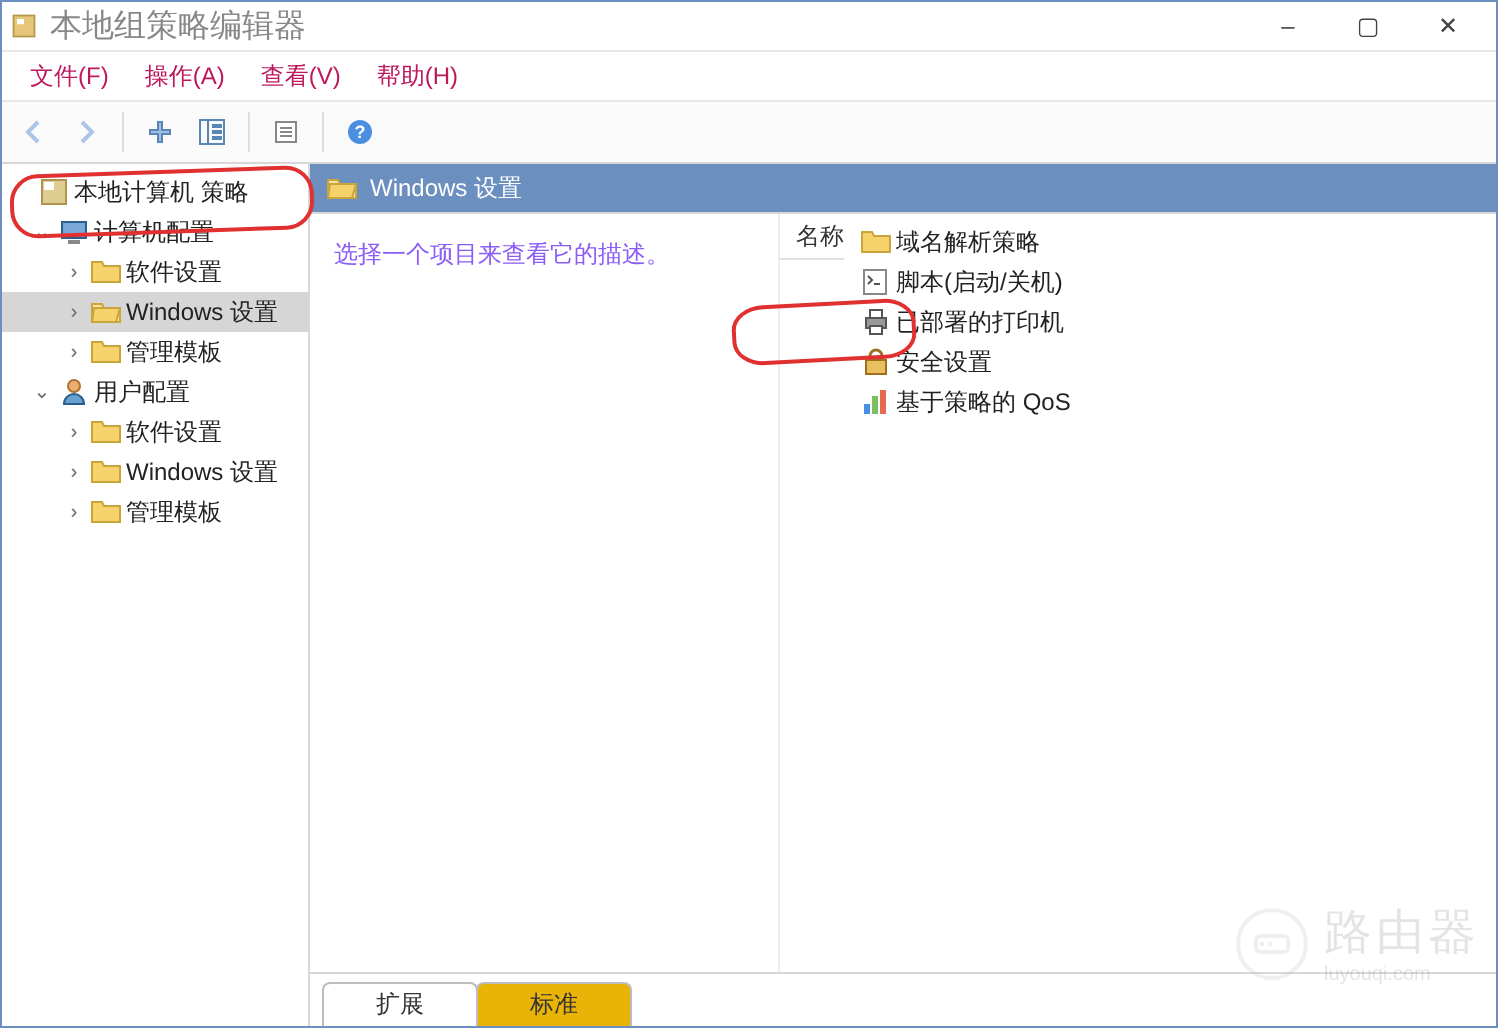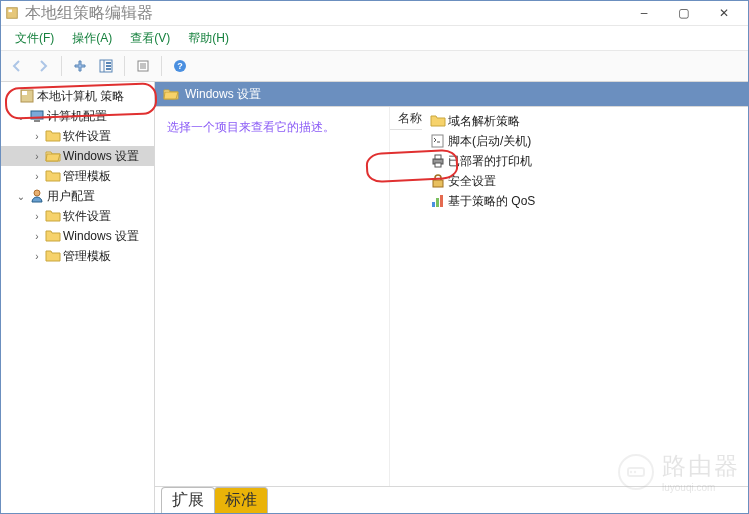--- a/index.html
+++ b/index.html
@@ -3,21 +3,21 @@
 <meta charset="utf-8">
 <style>
   html,body{margin:0;padding:0;font-family:"Microsoft YaHei","Segoe UI",sans-serif;font-size:12px;color:#222;background:#fff}
   .window{width:749px;height:514px;border:1px solid #6b8fbf;box-sizing:border-box;display:flex;flex-direction:column;position:relative;overflow:hidden}
   .titlebar{height:24px;display:flex;align-items:center;padding:0 4px;background:#fff;border-bottom:1px solid #e8e8e8}
   .titlebar .app-icon{width:14px;height:14px;margin-right:6px}
   .titlebar .title{color:#888;font-size:16px;flex:1}
   .win-btns{display:flex;gap:0}
   .win-btn{width:40px;height:22px;display:flex;align-items:center;justify-content:center;color:#444}
   .menubar{height:24px;display:flex;align-items:center;padding:0 6px;gap:2px;border-bottom:1px solid #e8e8e8}
-  .menu-item{padding:2px 8px;color:#15803d}
+  .menu-item{padding:2px 8px;color:#be185d}
   .toolbar{height:30px;display:flex;align-items:center;gap:2px;padding:0 4px;border-bottom:1px solid #d8d8d8;background:#fafafa}
   .tool-btn{width:22px;height:22px;display:flex;align-items:center;justify-content:center;border:1px solid transparent;border-radius:3px}
   .tool-btn.disabled{opacity:.4}
   .tool-sep{width:1px;height:20px;background:#ddd;margin:0 4px}
   .body{display:flex;flex:1;min-height:0}
   .tree-pane{width:153px;border-right:1px solid #d8d8d8;overflow:auto;padding-top:4px;position:relative}
   .main-pane{flex:1;display:flex;flex-direction:column;min-width:0;min-height:0}
   .content-header{height:24px;background:#6b8fbf;color:#fff;display:flex;align-items:center;padding-left:8px;gap:6px;font-size:12px}
   .content-header .hicon{width:16px;height:16px}
   .content-body{flex:1;display:flex;border-top:1px solid #d8d8d8;min-height:0}
@@ -28,21 +28,21 @@
   .list-item{display:flex;gap:2px;height:20px;padding:0 4px}
   .list-item .licon{width:16px;height:16px;flex-shrink:0}
   .tree-row{display:flex;align-items:center;height:20px;gap:2px;padding-right:4px;white-space:nowrap}
   .tree-row .twisty{width:12px;text-align:center;color:#666;font-size:10px}
   .tree-row .ticon{width:16px;height:16px;flex-shrink:0}
   .tree-row.selected{background:#d6d6d6}
   .indent-0{padding-left:4px}
   .indent-1{padding-left:14px}
   .indent-2{padding-left:30px}
   .tabs{height:24px;display:flex;align-items:flex-end;border-top:1px solid #d8d8d8;padding:2px 6px 0 6px;gap:0}
-  .tab{border:1px solid #bdbdbd;border-bottom:none;background:#fff;padding:2px 10px;margin-right:-1px;border-top-left-radius:4px;border-top-right-radius:4px;font-size:16px;color:#333}
+  .tab{border:1px solid #bdbdbd;border-bottom:none;background:#fff;padding:2px 26px;margin-right:-1px;border-top-left-radius:4px;border-top-right-radius:4px;font-size:12px;color:#333}
   .tab.inactive{background:#eab308}
   .watermark{position:absolute;right:8px;bottom:20px;display:flex;align-items:center;gap:8px;opacity:.22;color:#888;pointer-events:none;user-select:none}
   .watermark .wtext{font-size:24px;font-weight:400;letter-spacing:2px}
   .watermark .wsub{font-size:10px;display:block;text-align:left}
   .red-circle{position:absolute;border:2px solid #e03030;border-radius:50%;pointer-events:none}
   .red-circle.c1{left:4px;top:84px;width:148px;height:28px;border-radius:14px/14px;transform:rotate(-2deg)}
   .red-circle.c2{left:365px;top:150px;width:88px;height:26px;border-radius:16px/12px;transform:rotate(-3deg)}
   
   svg{display:block}
 </style>

